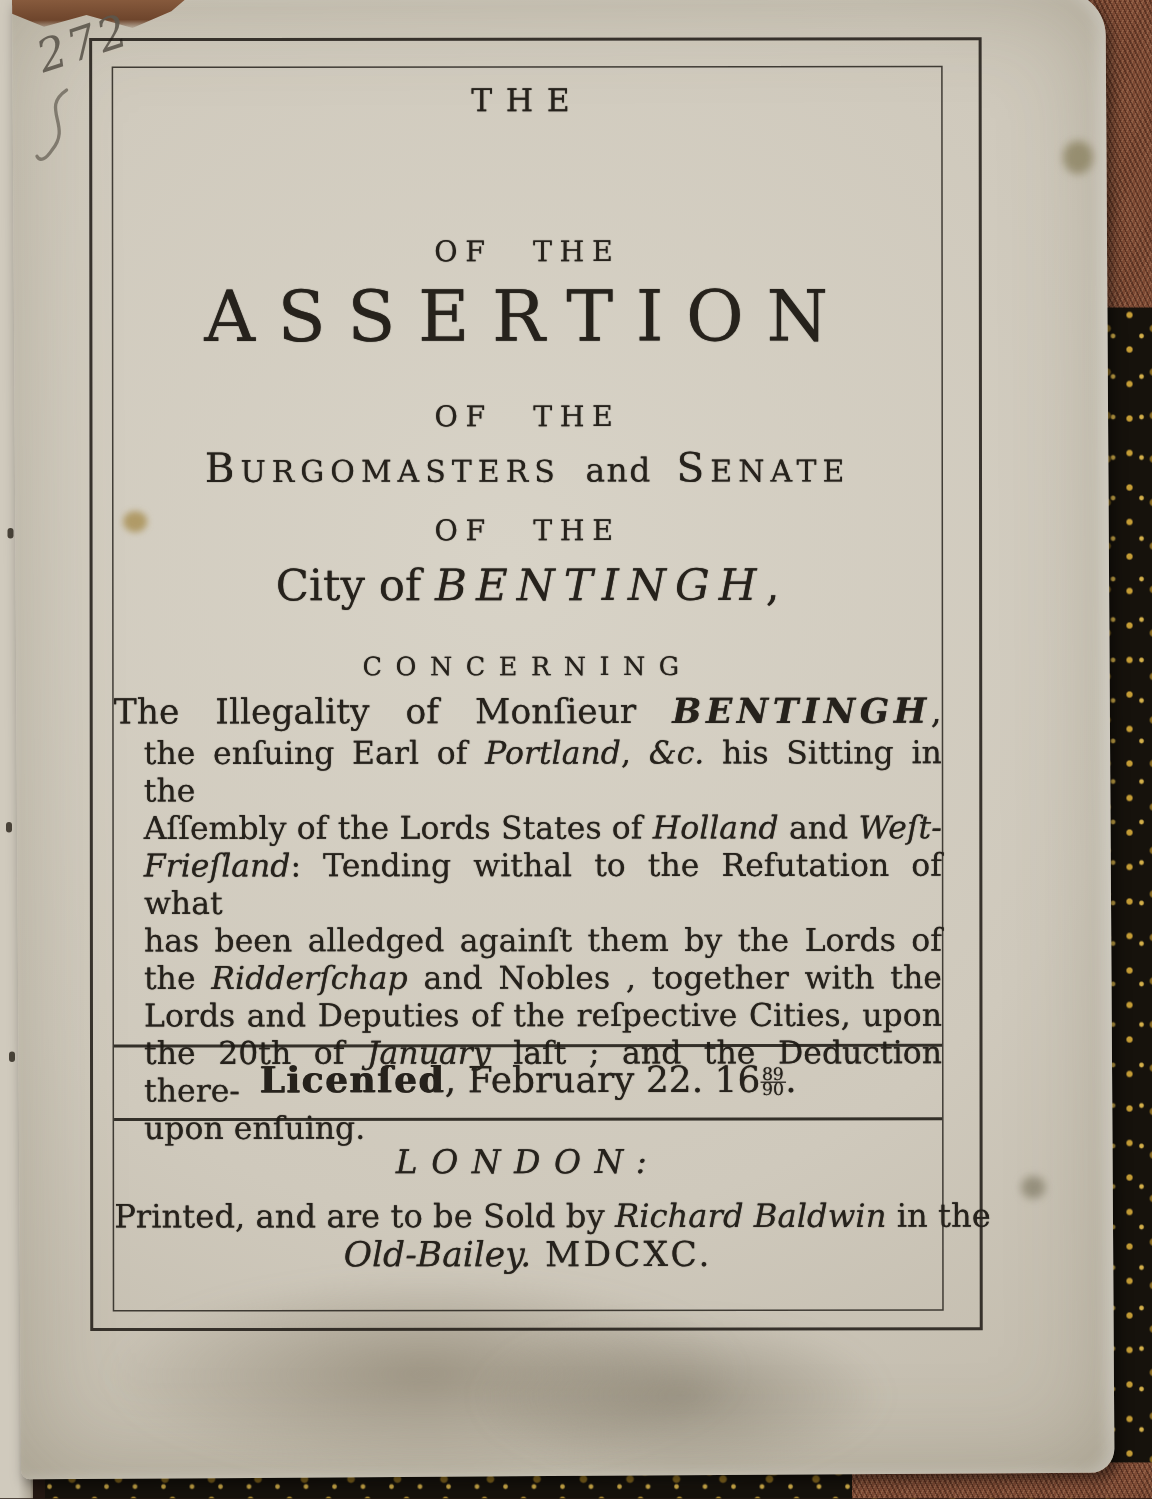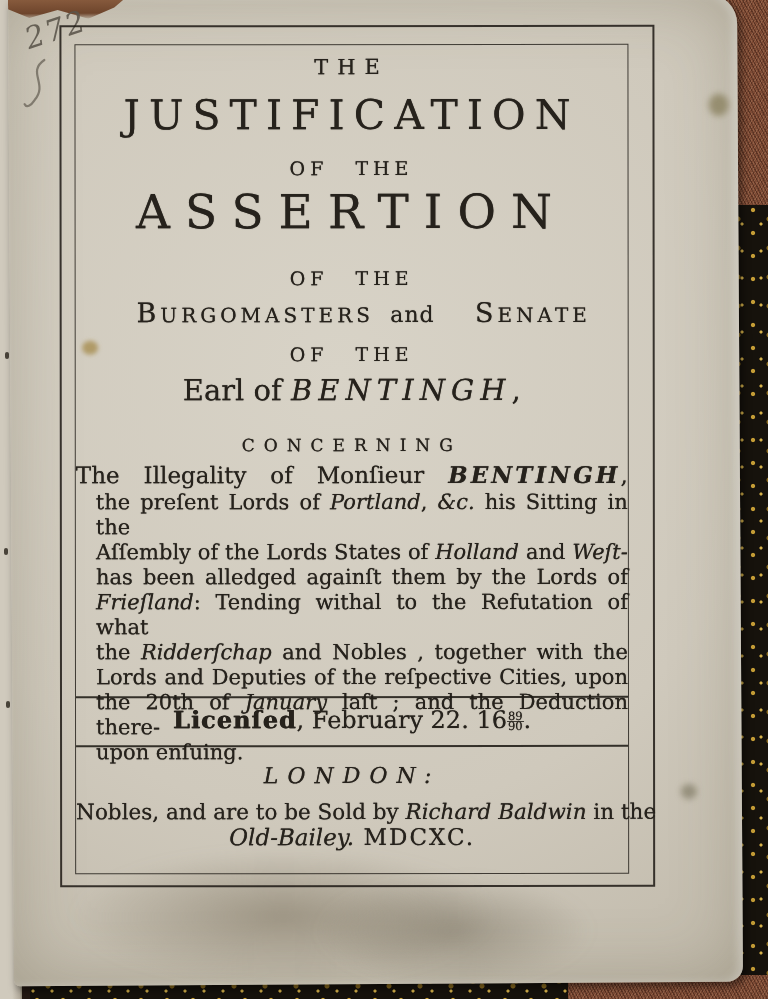--- a/index.html
+++ b/index.html
@@ -56,21 +56,21 @@
   .content{position:absolute;inset:0;color:#26221c;text-align:center;}
   .content > div{position:absolute;left:0;right:0;}
   .inky{text-shadow:0 0 .7px rgba(38,34,28,.85);}
 
   .t-the        {top:10px; font-size:21px;letter-spacing:9px;}
   .t-just       {top:46px; font-size:41px;letter-spacing:9px;white-space:nowrap;}
   .t-ofthe1     {top:112px;font-size:19px;letter-spacing:5px;word-spacing:16px;}
   .t-assert     {top:139px;font-size:47px;letter-spacing:15px;white-space:nowrap;}
   .t-ofthe2     {top:222px;font-size:19px;letter-spacing:5px;word-spacing:16px;}
   .t-burgo      {top:252px;font-size:20px;letter-spacing:4px;word-spacing:6px;white-space:nowrap;}
-  .t-burgo .cap {display:inline-block;margin-left:24px;}
+  .t-burgo .cap {display:inline-block;}
   .t-burgo .cap::first-letter{font-size:27px;}
   .t-burgo .lower{font-size:22px;letter-spacing:1px;}
   .t-ofthe3     {top:298px;font-size:19px;letter-spacing:5px;word-spacing:16px;}
   .t-city       {top:328px;font-size:29px;white-space:nowrap;}
   .t-city .itcaps{font-style:italic;letter-spacing:6px;}
   .t-concern    {top:390px;font-size:17px;letter-spacing:9px;text-align:center;}
 
   .t-body{top:415px;left:14px;right:12px;text-align:left;font-size:21px;line-height:25px;}
   .t-body .bline{text-align:justify;text-align-last:justify;}
   .t-body .first{font-size:23px;line-height:30px;}
@@ -120,54 +120,53 @@
     <div class="handwriting">272</div>
     <svg class="flourish" width="34" height="56" viewBox="0 0 34 56">
       <path d="M24,4 C6,16 28,28 14,44 C10,50 6,52 4,48" fill="none" stroke="rgba(110,104,92,.8)" stroke-width="2.2" stroke-linecap="round"></path>
     </svg>
 
     <div class="frame">
       <div class="frame-inner">
         <div class="content inky">
 
           <div class="t-the">THE</div>
-          <div class="t-just">JUSTIFICATION</div>
           <div class="t-ofthe1">OF THE</div>
           <div class="t-assert">ASSERTION</div>
           <div class="t-ofthe2">OF THE</div>
 
           <div class="t-burgo">
             <span class="cap">BURGOMASTERS</span>
             <span class="lower">and</span>
             <span class="cap">SENATE</span>
           </div>
 
           <div class="t-ofthe3">OF THE</div>
 
           <div class="t-city">
-            <span>Earl of </span><span class="itcaps">BENTINGH</span><span>,</span>
+            <span>City of </span><span class="itcaps">BENTINGH</span><span>,</span>
           </div>
 
           <div class="t-concern">CONCERNING</div>
 
           <div class="t-body">
             <div class="bline first">
               <span>The Illegality of Monſieur </span><span class="itsp">BENTINGH</span><span>,</span>
             </div>
             <div class="bline cont">
-              <span>the preſent Lords of </span><span class="it">Portland</span><span>, </span><span class="it">&amp;c.</span><span> his Sitting in the</span>
+              <span>the enſuing Earl of </span><span class="it">Portland</span><span>, </span><span class="it">&amp;c.</span><span> his Sitting in the</span>
             </div>
             <div class="bline cont">
               <span>Aſſembly of the Lords States of </span><span class="it">Holland</span><span> and </span><span class="it">Weſt-</span>
             </div>
             <div class="bline cont">
-              <span>has been alledged againſt them by the Lords of</span>
+              <span class="it">Frieſland</span><span>: Tending withal to the Refutation of what</span>
             </div>
             <div class="bline cont">
-              <span class="it">Frieſland</span><span>: Tending withal to the Refutation of what</span>
+              <span>has been alledged againſt them by the Lords of</span>
             </div>
             <div class="bline cont">
               <span>the </span><span class="it">Ridderſchap</span><span> and Nobles , together with the</span>
             </div>
             <div class="bline cont">
               <span>Lords and Deputies of the reſpective Cities, upon</span>
             </div>
             <div class="bline cont">
               <span>the 20th of </span><span class="it">January</span><span> laſt ; and the Deduction there-</span>
             </div>
@@ -177,21 +176,21 @@
           </div>
 
           <div class="rule rule1"></div>
           <div class="t-licensed">
             <span class="blackletter">Licenſed</span><span>, February 22. 16</span><span class="frac"><span class="top">89</span><span class="bot">90</span></span><span>.</span>
           </div>
           <div class="rule rule2"></div>
 
           <div class="t-london">LONDON:</div>
           <div class="t-printed">
-            <span>Nobles, and are to be Sold by </span><span class="it">Richard Baldwin</span><span> in the</span>
+            <span>Printed, and are to be Sold by </span><span class="it">Richard Baldwin</span><span> in the</span>
           </div>
           <div class="t-place">
             <span class="it">Old-Bailey.</span><span class="roman-caps"> MDCXC.</span>
           </div>
 
         </div>
       </div>
     </div>
   </div>
 </div>

